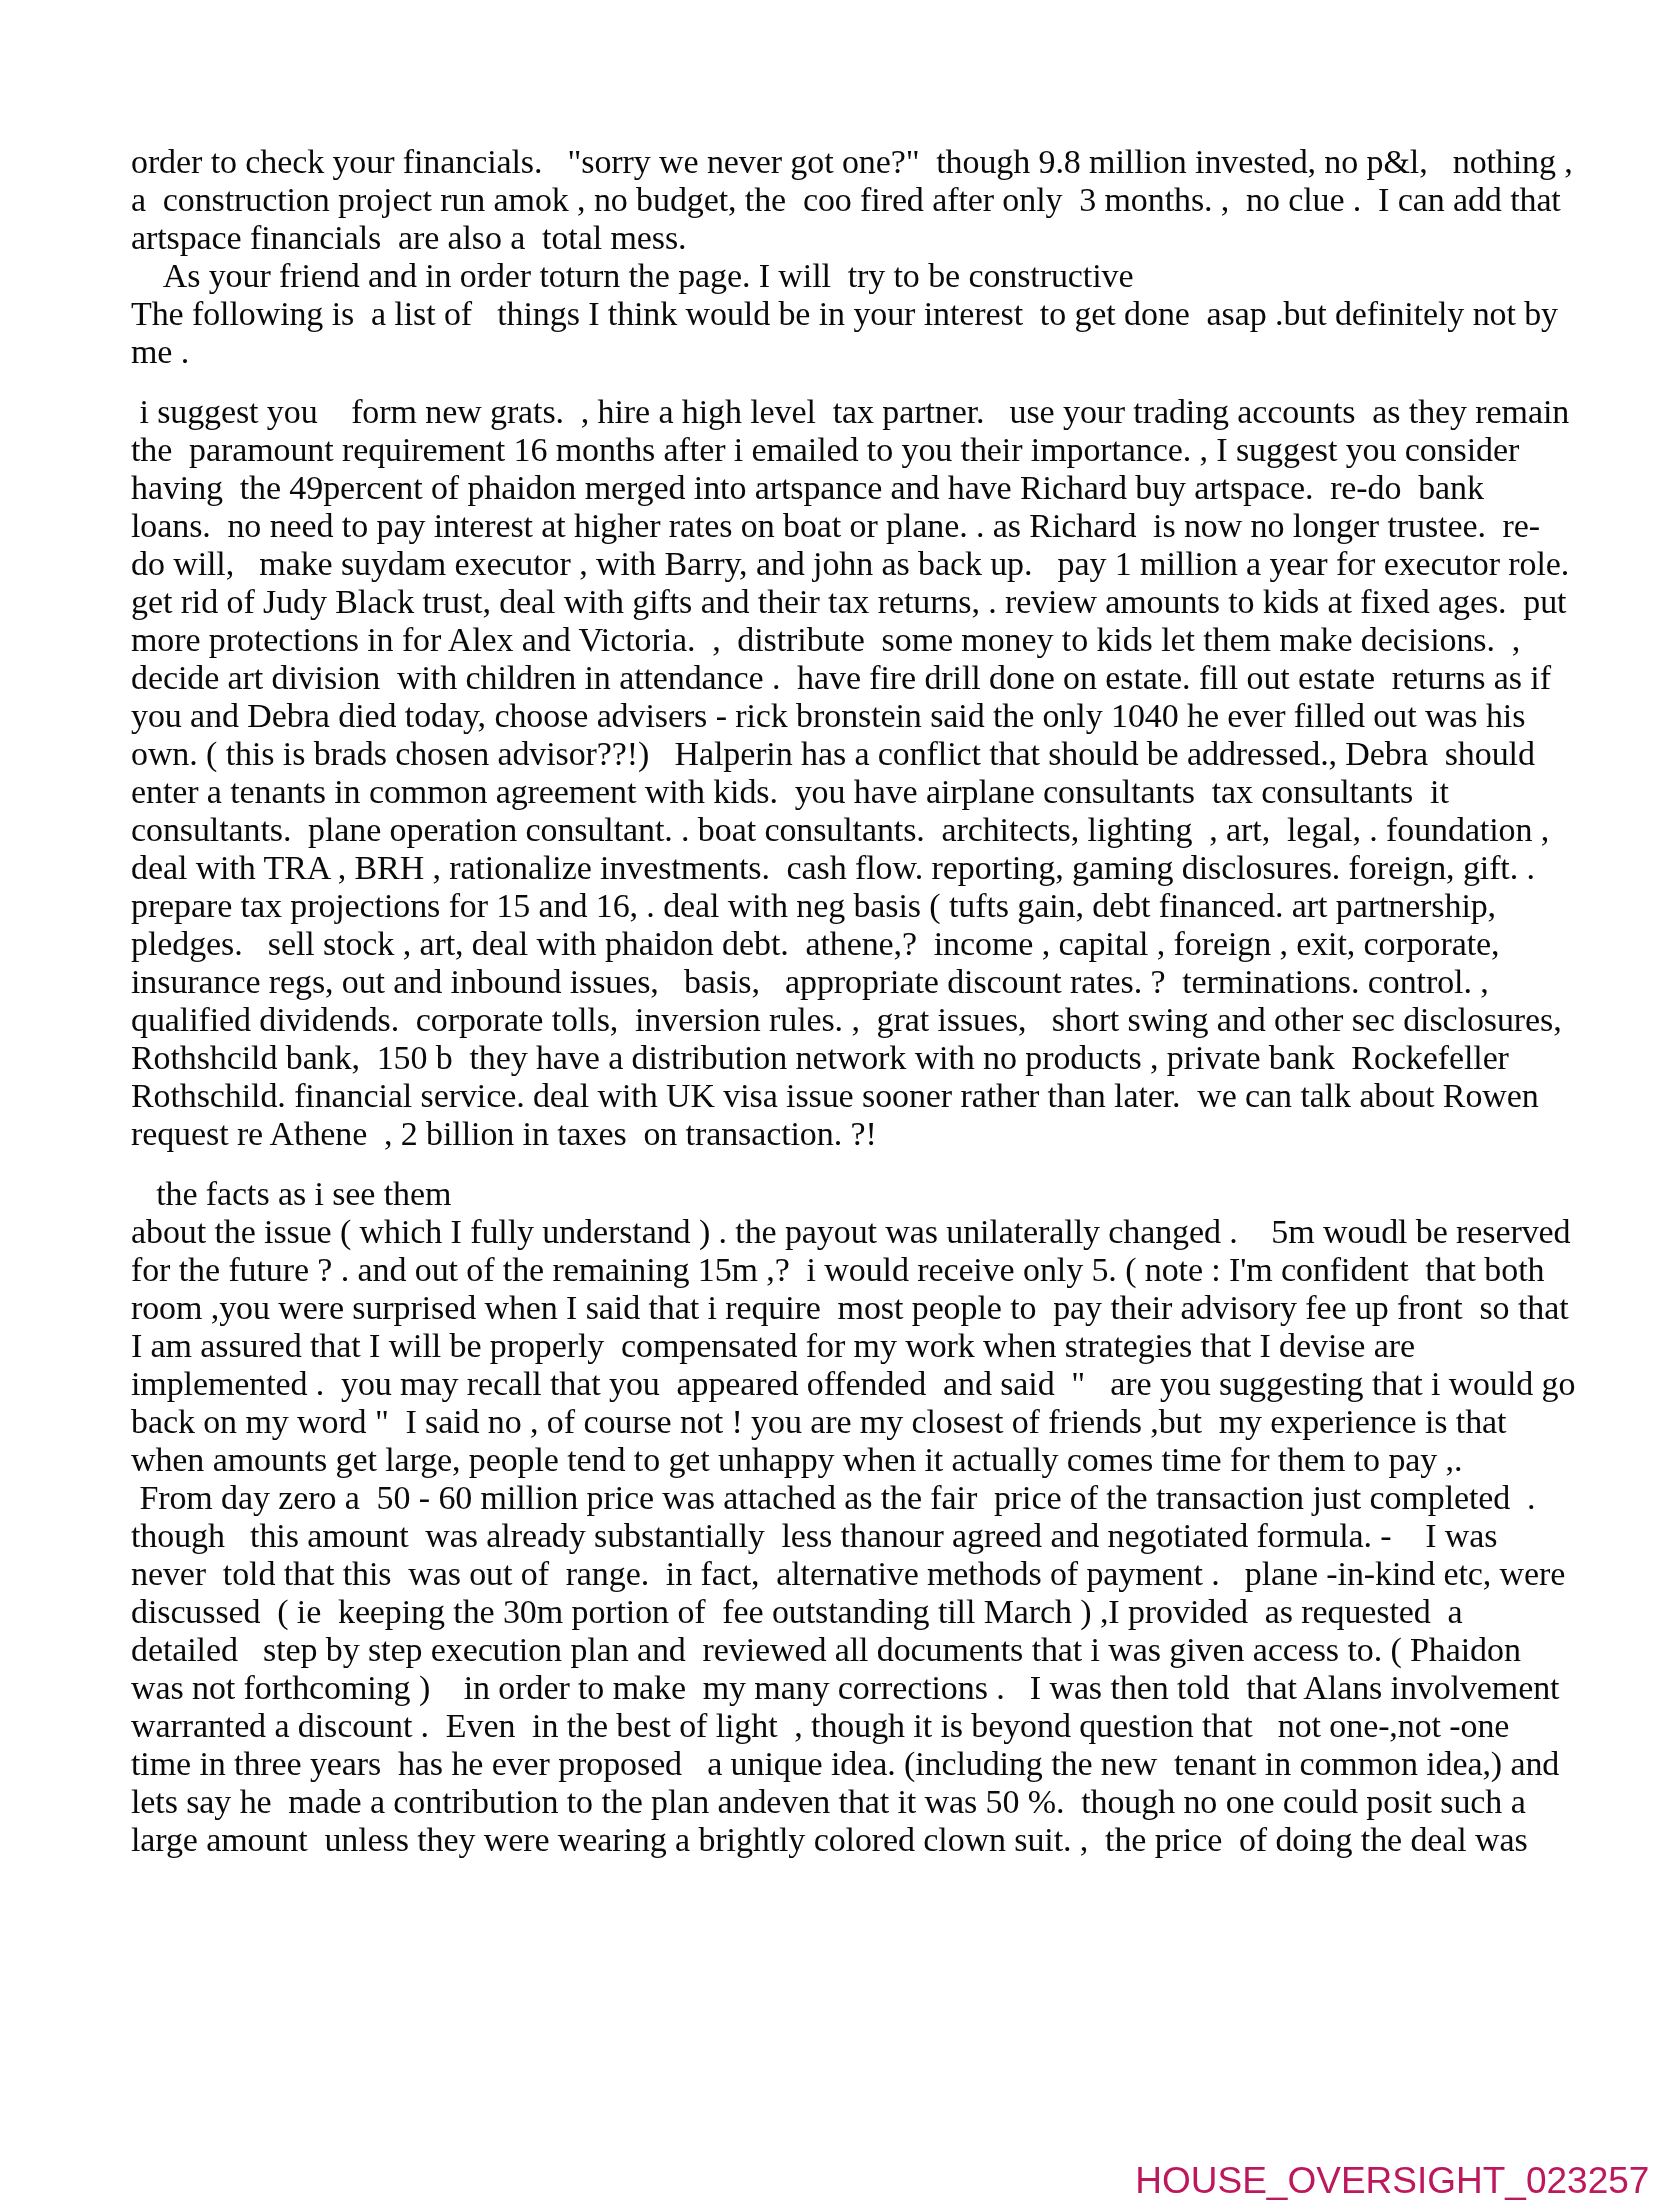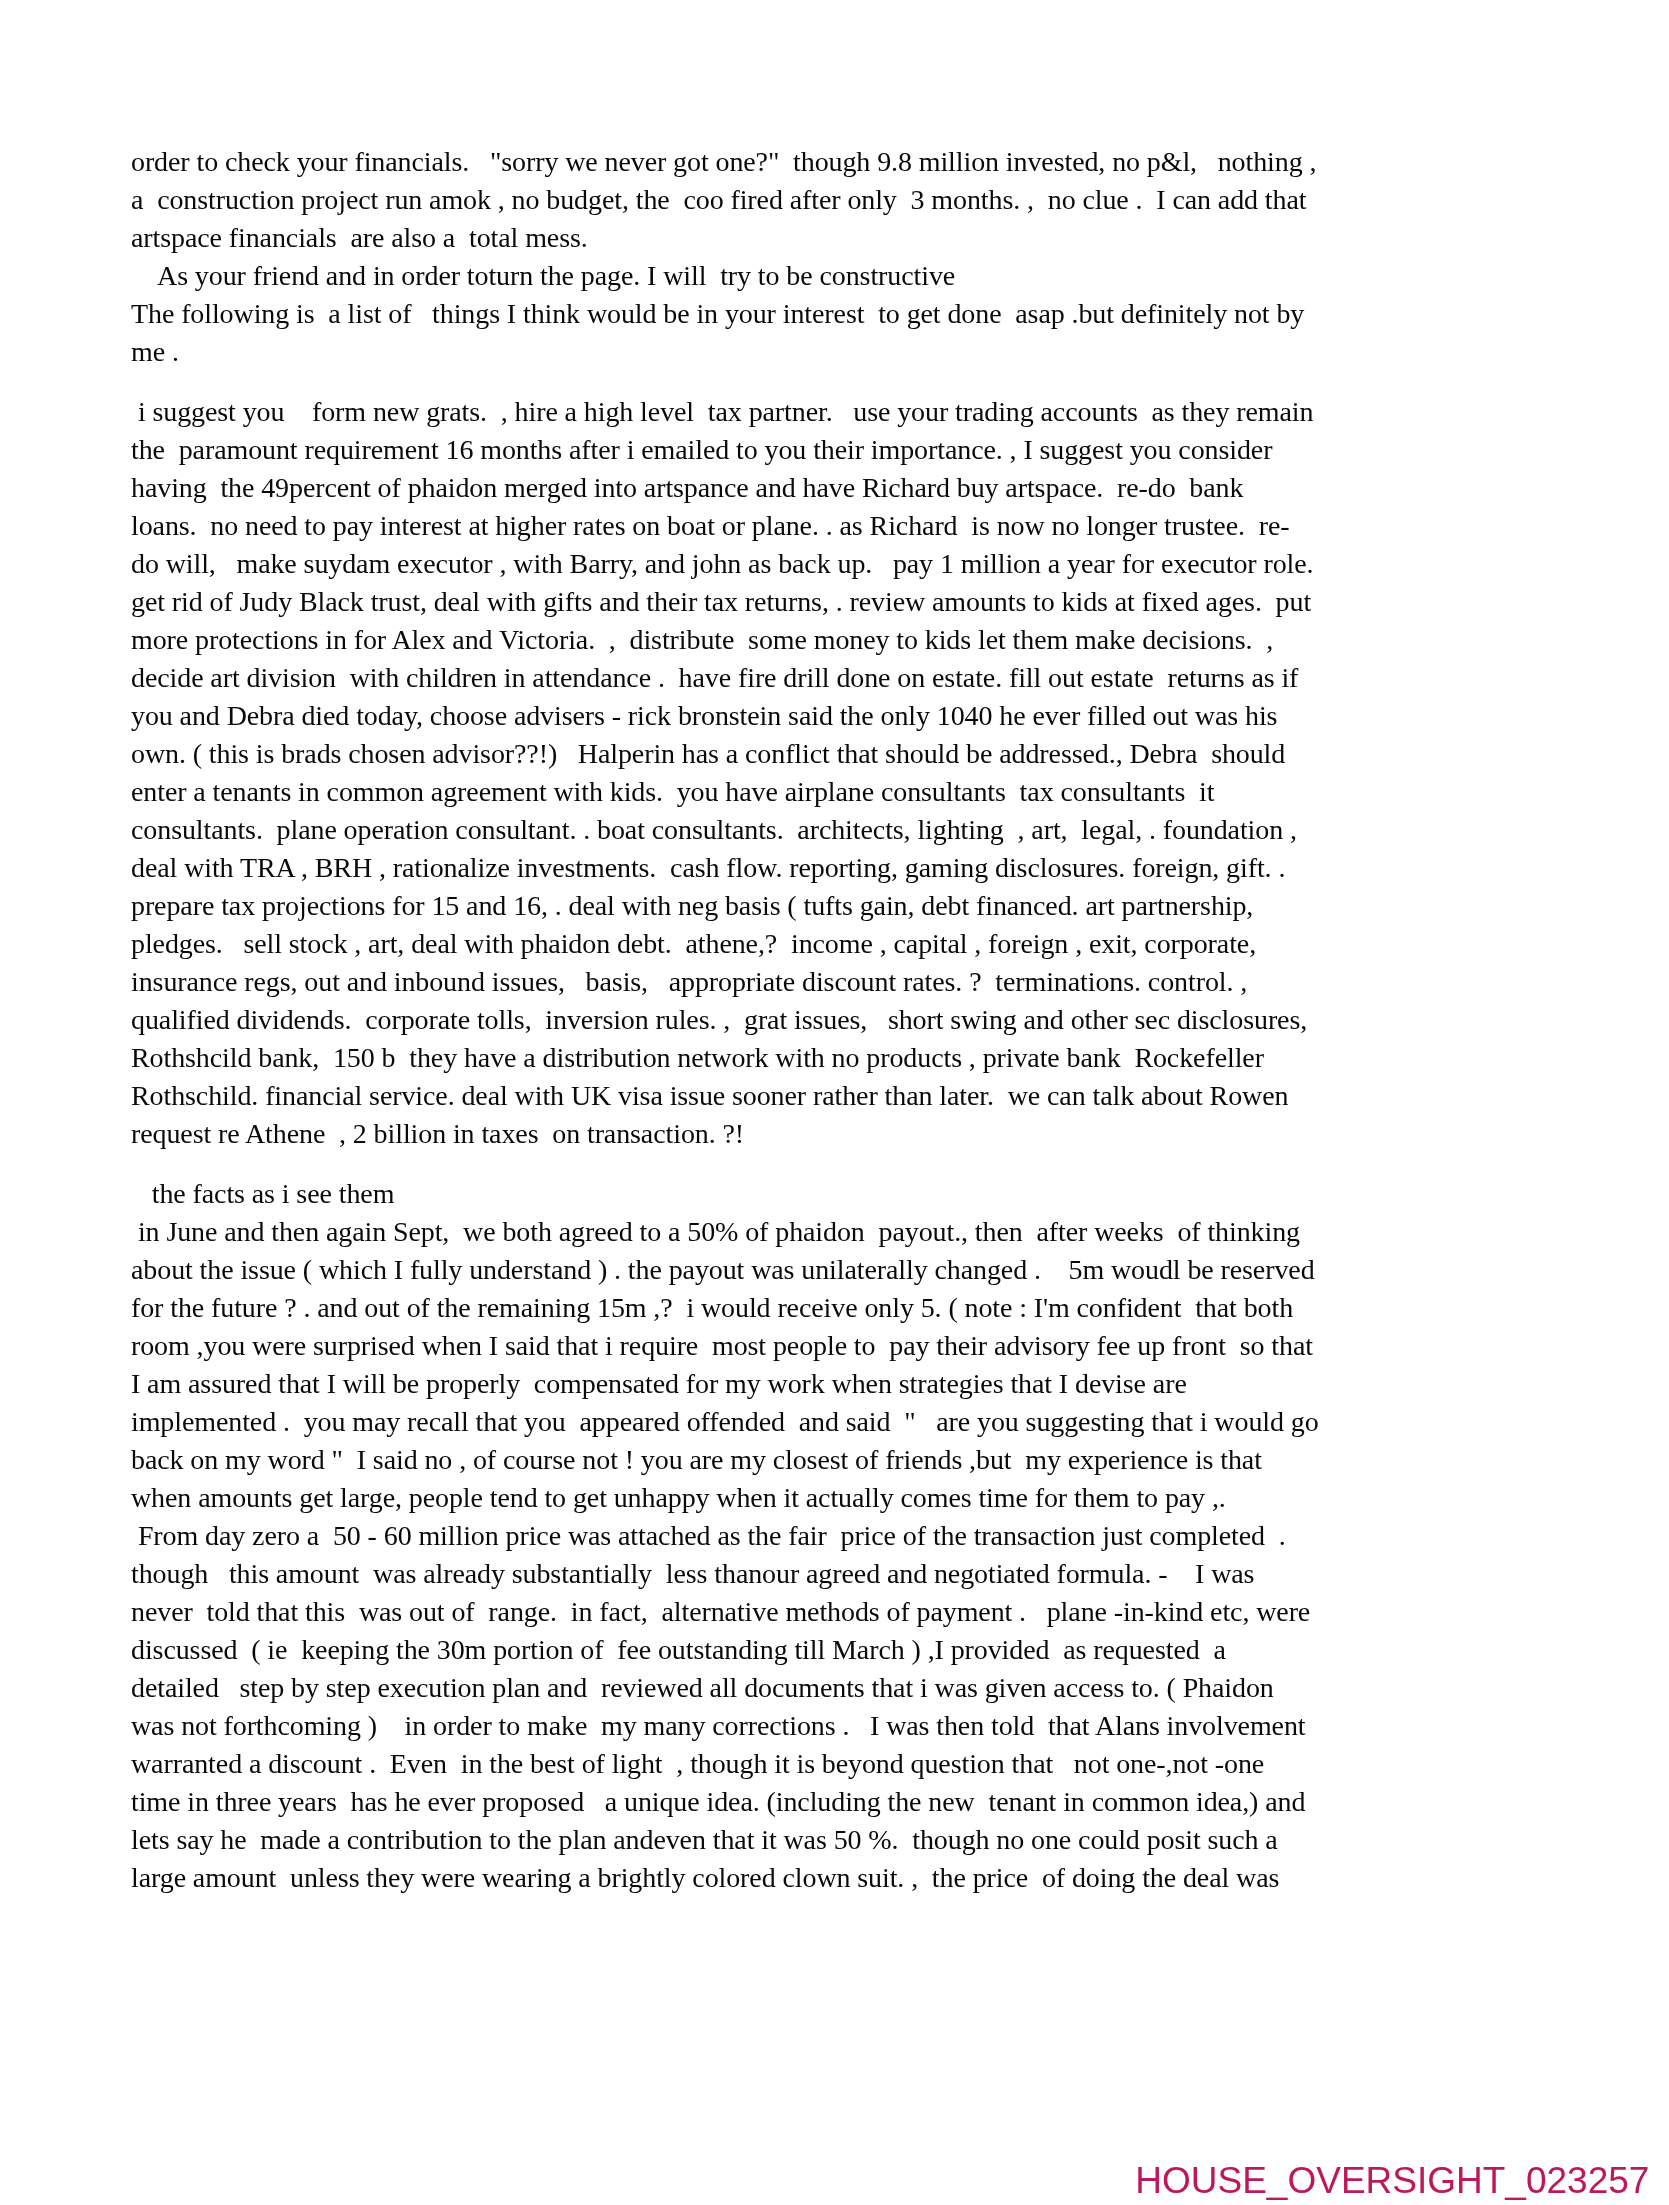--- a/index.html
+++ b/index.html
@@ -18,21 +18,21 @@
     inset: 0;
     background: #ffffff;
   }
   .doc-body {
     position: absolute;
     left: 131px;
     top: 143px;
     width: 1525px;
     color: #0a0a0a;
     font-family: "Liberation Serif", "DejaVu Serif", serif;
-    font-size: 28px;
+    font-size: 34px;
     letter-spacing: -0.1px;
   }
   .paragraph + .paragraph {
     margin-top: 22px; 
   }
   .line {
     white-space: pre;
     height: 38px;
     line-height: 38px;
     overflow: visible;
@@ -78,21 +78,20 @@
         <div class="line">prepare tax projections for 15 and 16, . deal with neg basis ( tufts gain, debt financed. art partnership,</div>
         <div class="line">pledges.   sell stock , art, deal with phaidon debt.  athene,?  income , capital , foreign , exit, corporate,</div>
         <div class="line">insurance regs, out and inbound issues,   basis,   appropriate discount rates. ?  terminations. control. ,</div>
         <div class="line">qualified dividends.  corporate tolls,  inversion rules. ,  grat issues,   short swing and other sec disclosures,</div>
         <div class="line">Rothshcild bank,  150 b  they have a distribution network with no products , private bank  Rockefeller</div>
         <div class="line">Rothschild. financial service. deal with UK visa issue sooner rather than later.  we can talk about Rowen</div>
         <div class="line">request re Athene  , 2 billion in taxes  on transaction. ?!</div>
       </div>
       <div class="paragraph">
         <div class="line">   the facts as i see them</div>
-        <div class="line"> in June and then again Sept,  we both agreed to a 50% of phaidon  payout., then  after weeks  of thinking</div>
         <div class="line">about the issue ( which I fully understand ) . the payout was unilaterally changed .    5m woudl be reserved</div>
         <div class="line">for the future ? . and out of the remaining 15m ,?  i would receive only 5. ( note : I'm confident  that both</div>
         <div class="line">room ,you were surprised when I said that i require  most people to  pay their advisory fee up front  so that</div>
         <div class="line">I am assured that I will be properly  compensated for my work when strategies that I devise are</div>
         <div class="line">implemented .  you may recall that you  appeared offended  and said  "   are you suggesting that i would go</div>
         <div class="line">back on my word "  I said no , of course not ! you are my closest of friends ,but  my experience is that</div>
         <div class="line">when amounts get large, people tend to get unhappy when it actually comes time for them to pay ,.</div>
         <div class="line"> From day zero a  50 - 60 million price was attached as the fair  price of the transaction just completed  .</div>
         <div class="line">though   this amount  was already substantially  less thanour agreed and negotiated formula. -    I was</div>
         <div class="line">never  told that this  was out of  range.  in fact,  alternative methods of payment .   plane -in-kind etc, were</div>

